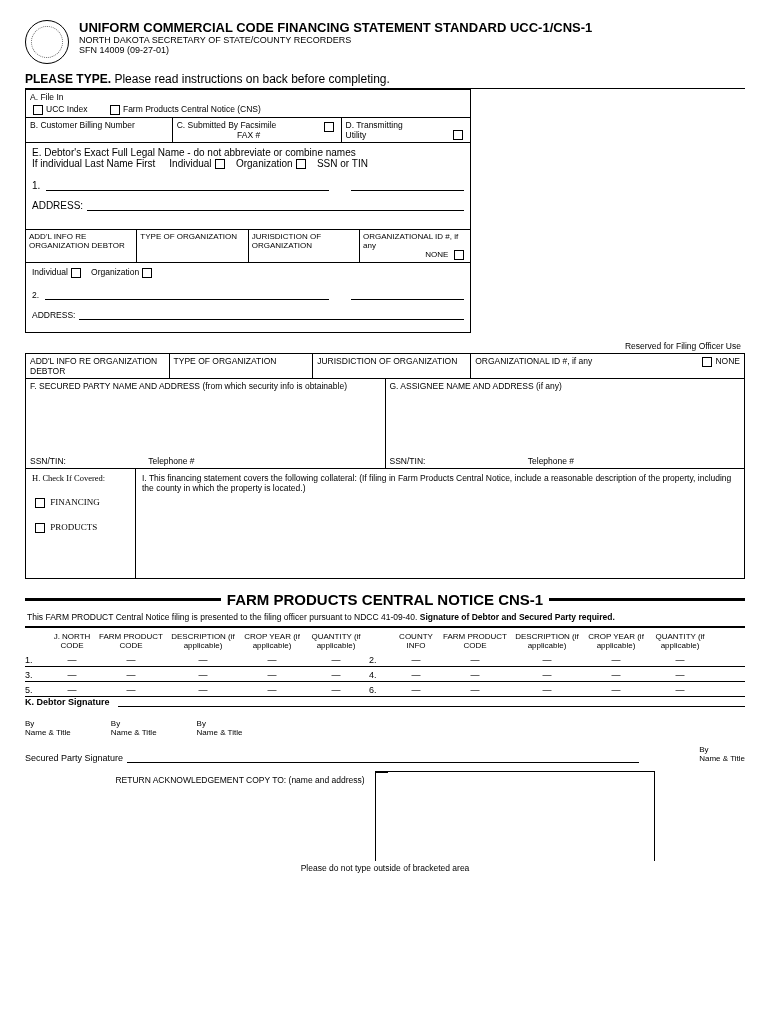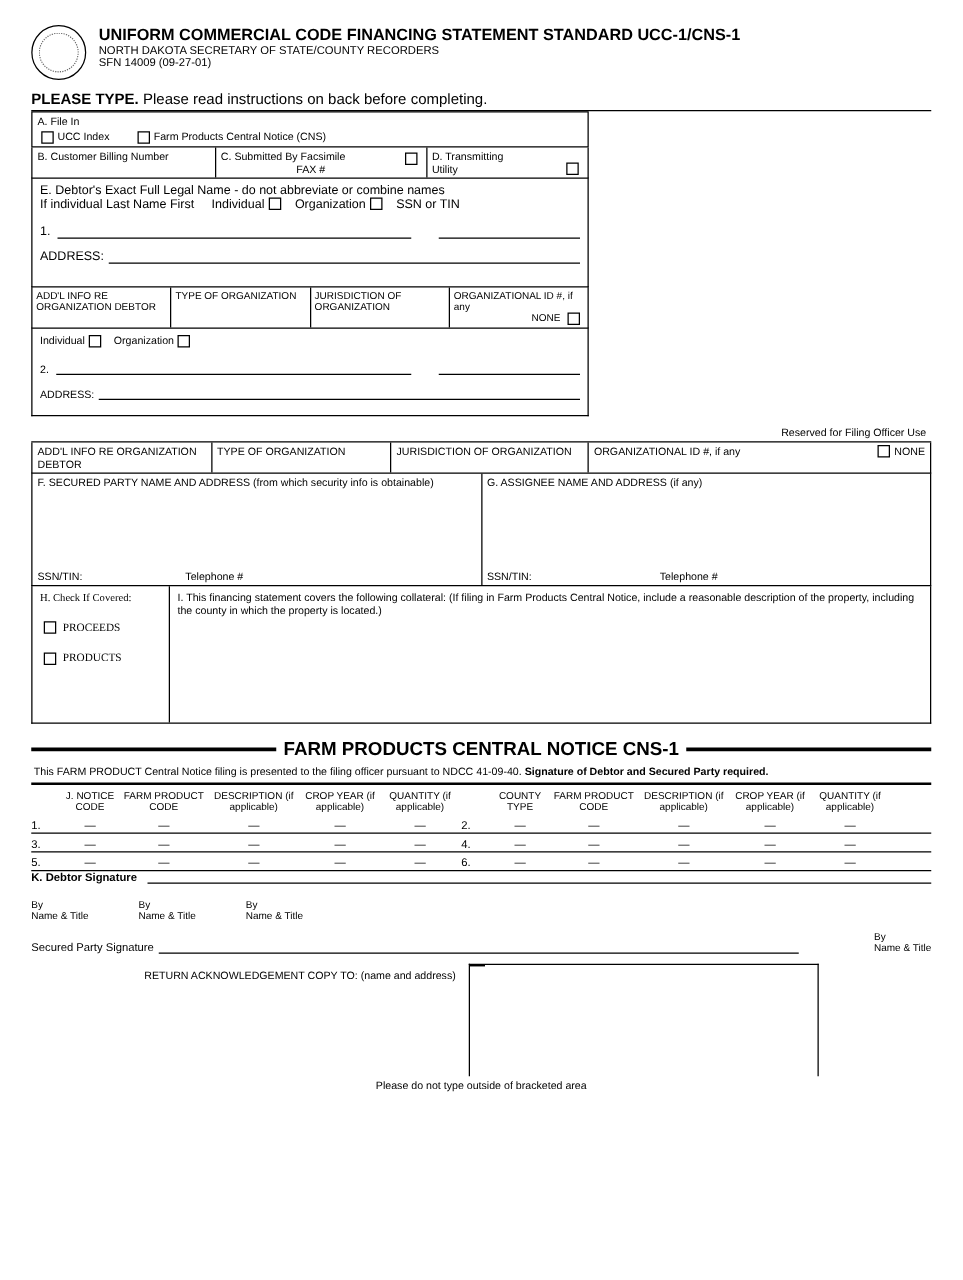--- a/index.html
+++ b/index.html
@@ -160,46 +160,46 @@
   </div>
   <div class="cell">
     <span>G.  ASSIGNEE NAME AND ADDRESS (if any)</span>
     <div class="ssn-line"><span>SSN/TIN:</span> <span style="margin-left:100px;">Telephone #</span></div>
   </div>
 </div>
 
 <div class="section-hi">
   <div class="hcol">
     <div>H. Check If Covered:</div>
-    <div class="chk-row"><span class="chk"></span> <span>PROCEEDS</span></div>
+    <div class="chk-row"><span class="chk"></span> <span>FINANCING</span></div>
     <div class="chk-row"><span class="chk"></span> <span>PRODUCTS</span></div>
   </div>
   <div class="icol">
     <span>I.  This financing statement covers the following collateral:  (If filing in Farm Products Central Notice, include a reasonable description of the property, including the county in which the property is located.)</span>
   </div>
 </div>
 
 <div class="cns-head">
   <div class="bar"></div>
   <h2>FARM PRODUCTS CENTRAL NOTICE CNS-1</h2>
   <div class="bar"></div>
 </div>
 <div class="cns-intro">
   <span>This FARM PRODUCT Central Notice filing is presented to the filing officer pursuant to NDCC 41-09-40.</span> <b>Signature of Debtor and Secured Party required.</b>
 </div>
 
 <div class="cols">
   <div class="col-n"></div>
-  <div class="col-a">J.  NOTICE CODE</div>
+  <div class="col-a">J.  NORTH CODE</div>
   <div class="col-b">FARM PRODUCT CODE</div>
   <div class="col-c">DESCRIPTION (if applicable)</div>
   <div class="col-d">CROP YEAR (if applicable)</div>
   <div class="col-e">QUANTITY (if applicable)</div>
   <div class="col-n"></div>
-  <div class="col-a">COUNTY TYPE</div>
+  <div class="col-a">COUNTY INFO</div>
   <div class="col-b">FARM PRODUCT CODE</div>
   <div class="col-c">DESCRIPTION (if applicable)</div>
   <div class="col-d">CROP YEAR (if applicable)</div>
   <div class="col-e">QUANTITY (if applicable)</div>
 </div>
 
 <div class="data-rows">
   <div class="data-row">
     <div class="col-n">1.</div>
       <div class="col-a dash">—</div>

